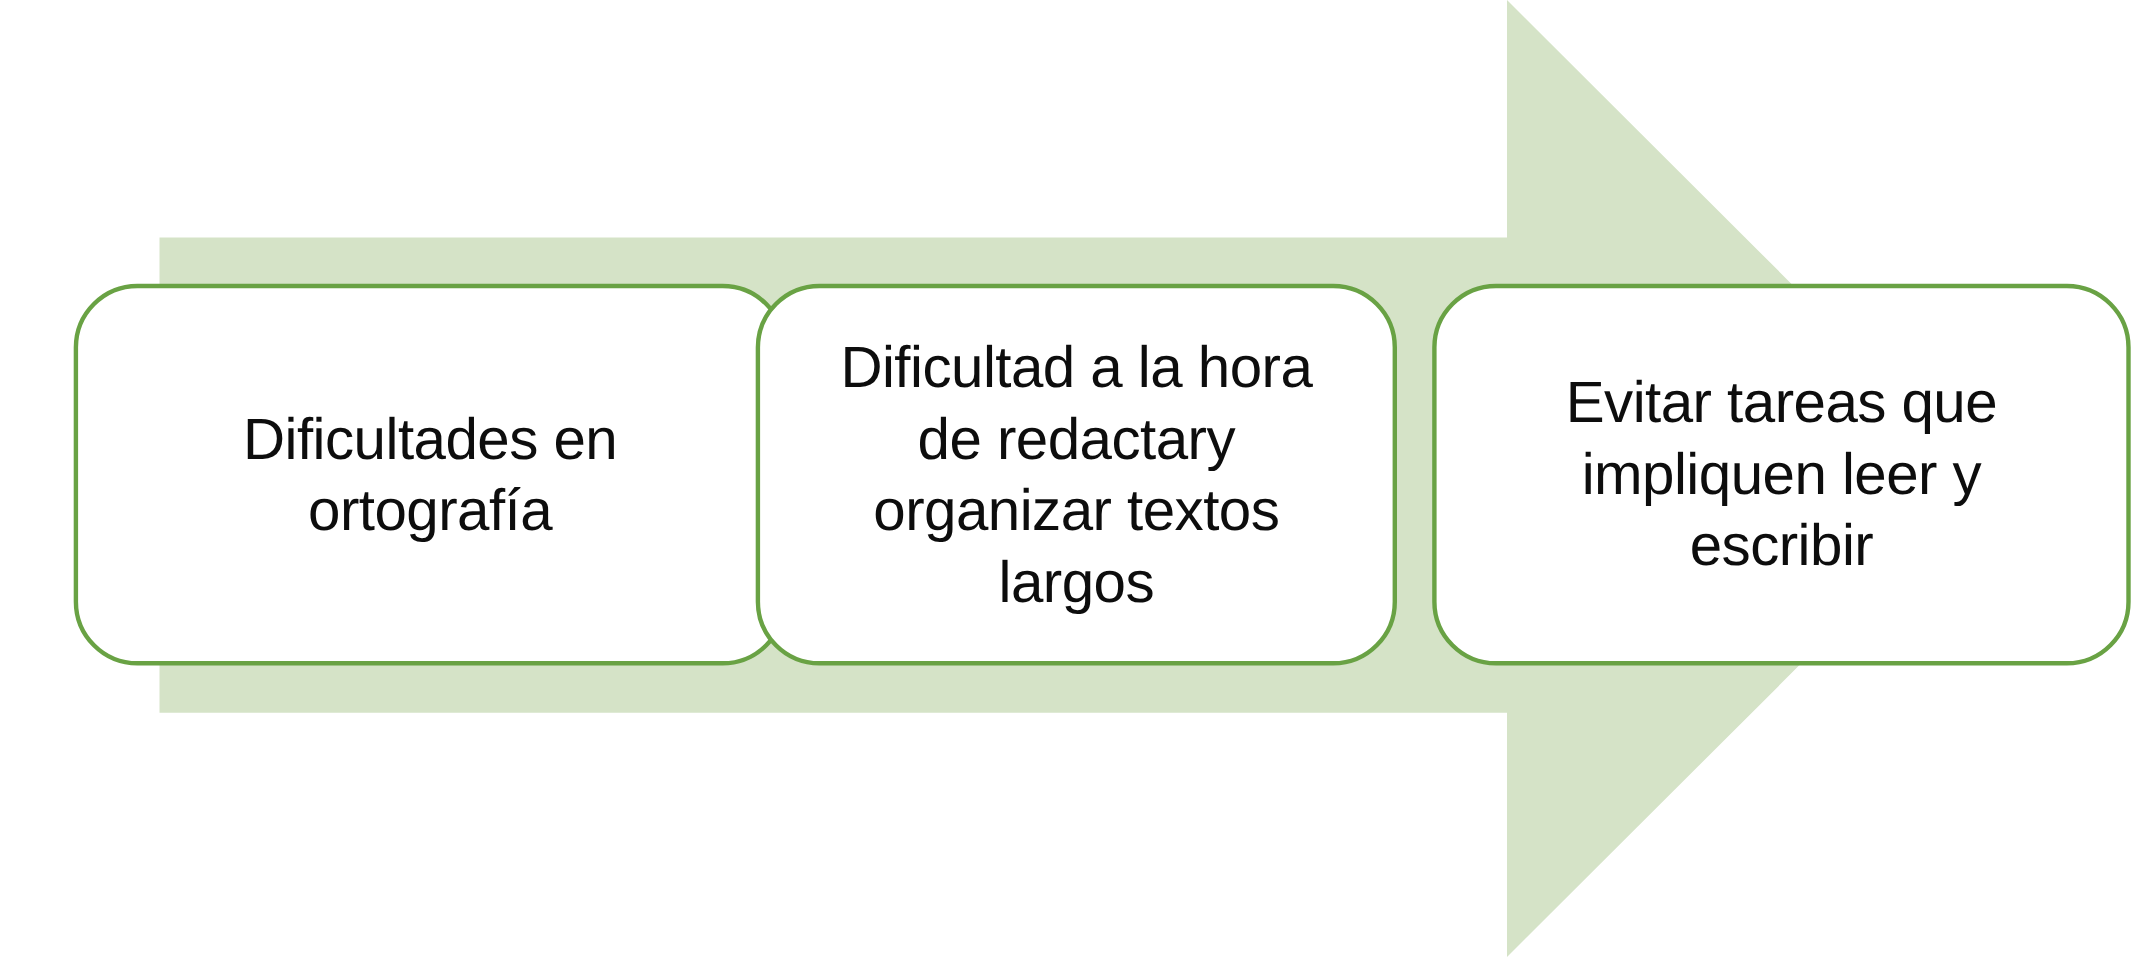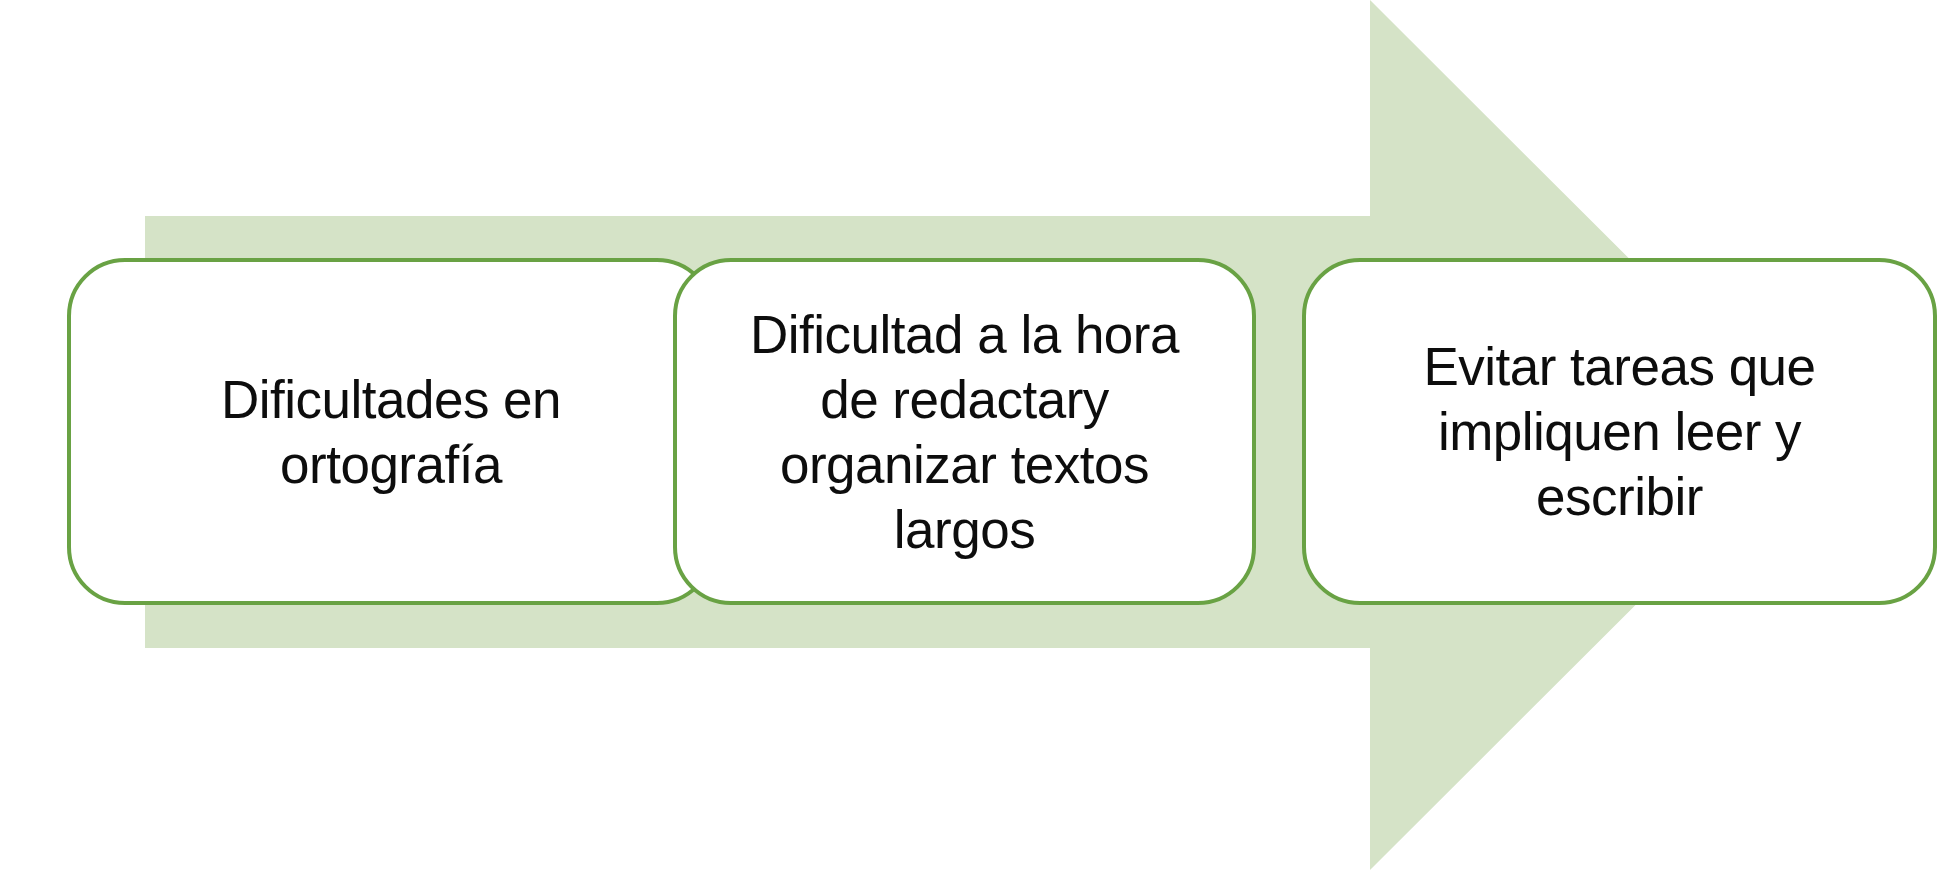--- a/index.html
+++ b/index.html
@@ -31,21 +31,21 @@
     height: 347px;
     box-sizing: border-box;
     background: var(--box_fill, #ffffff);
     border: 4px solid var(--box_border, #69a244);
     border-radius: 58px;
     display: flex;
     align-items: center;
     justify-content: center;
   }
   .box-1 { left: 67px;   width: 648px; }
-  .box-2 { left: 673px;  width: 583px; }
+  .box-2 { left: 687px;  width: 583px; }
   .box-3 { left: 1302px; width: 635px; }
   .box-text {
     white-space: pre-line;
     text-align: center;
     font-size: 53px;
     line-height: 65px;
     letter-spacing: -0.5px;
     color: var(--text, #0d0d0d);
   }
 </style>

